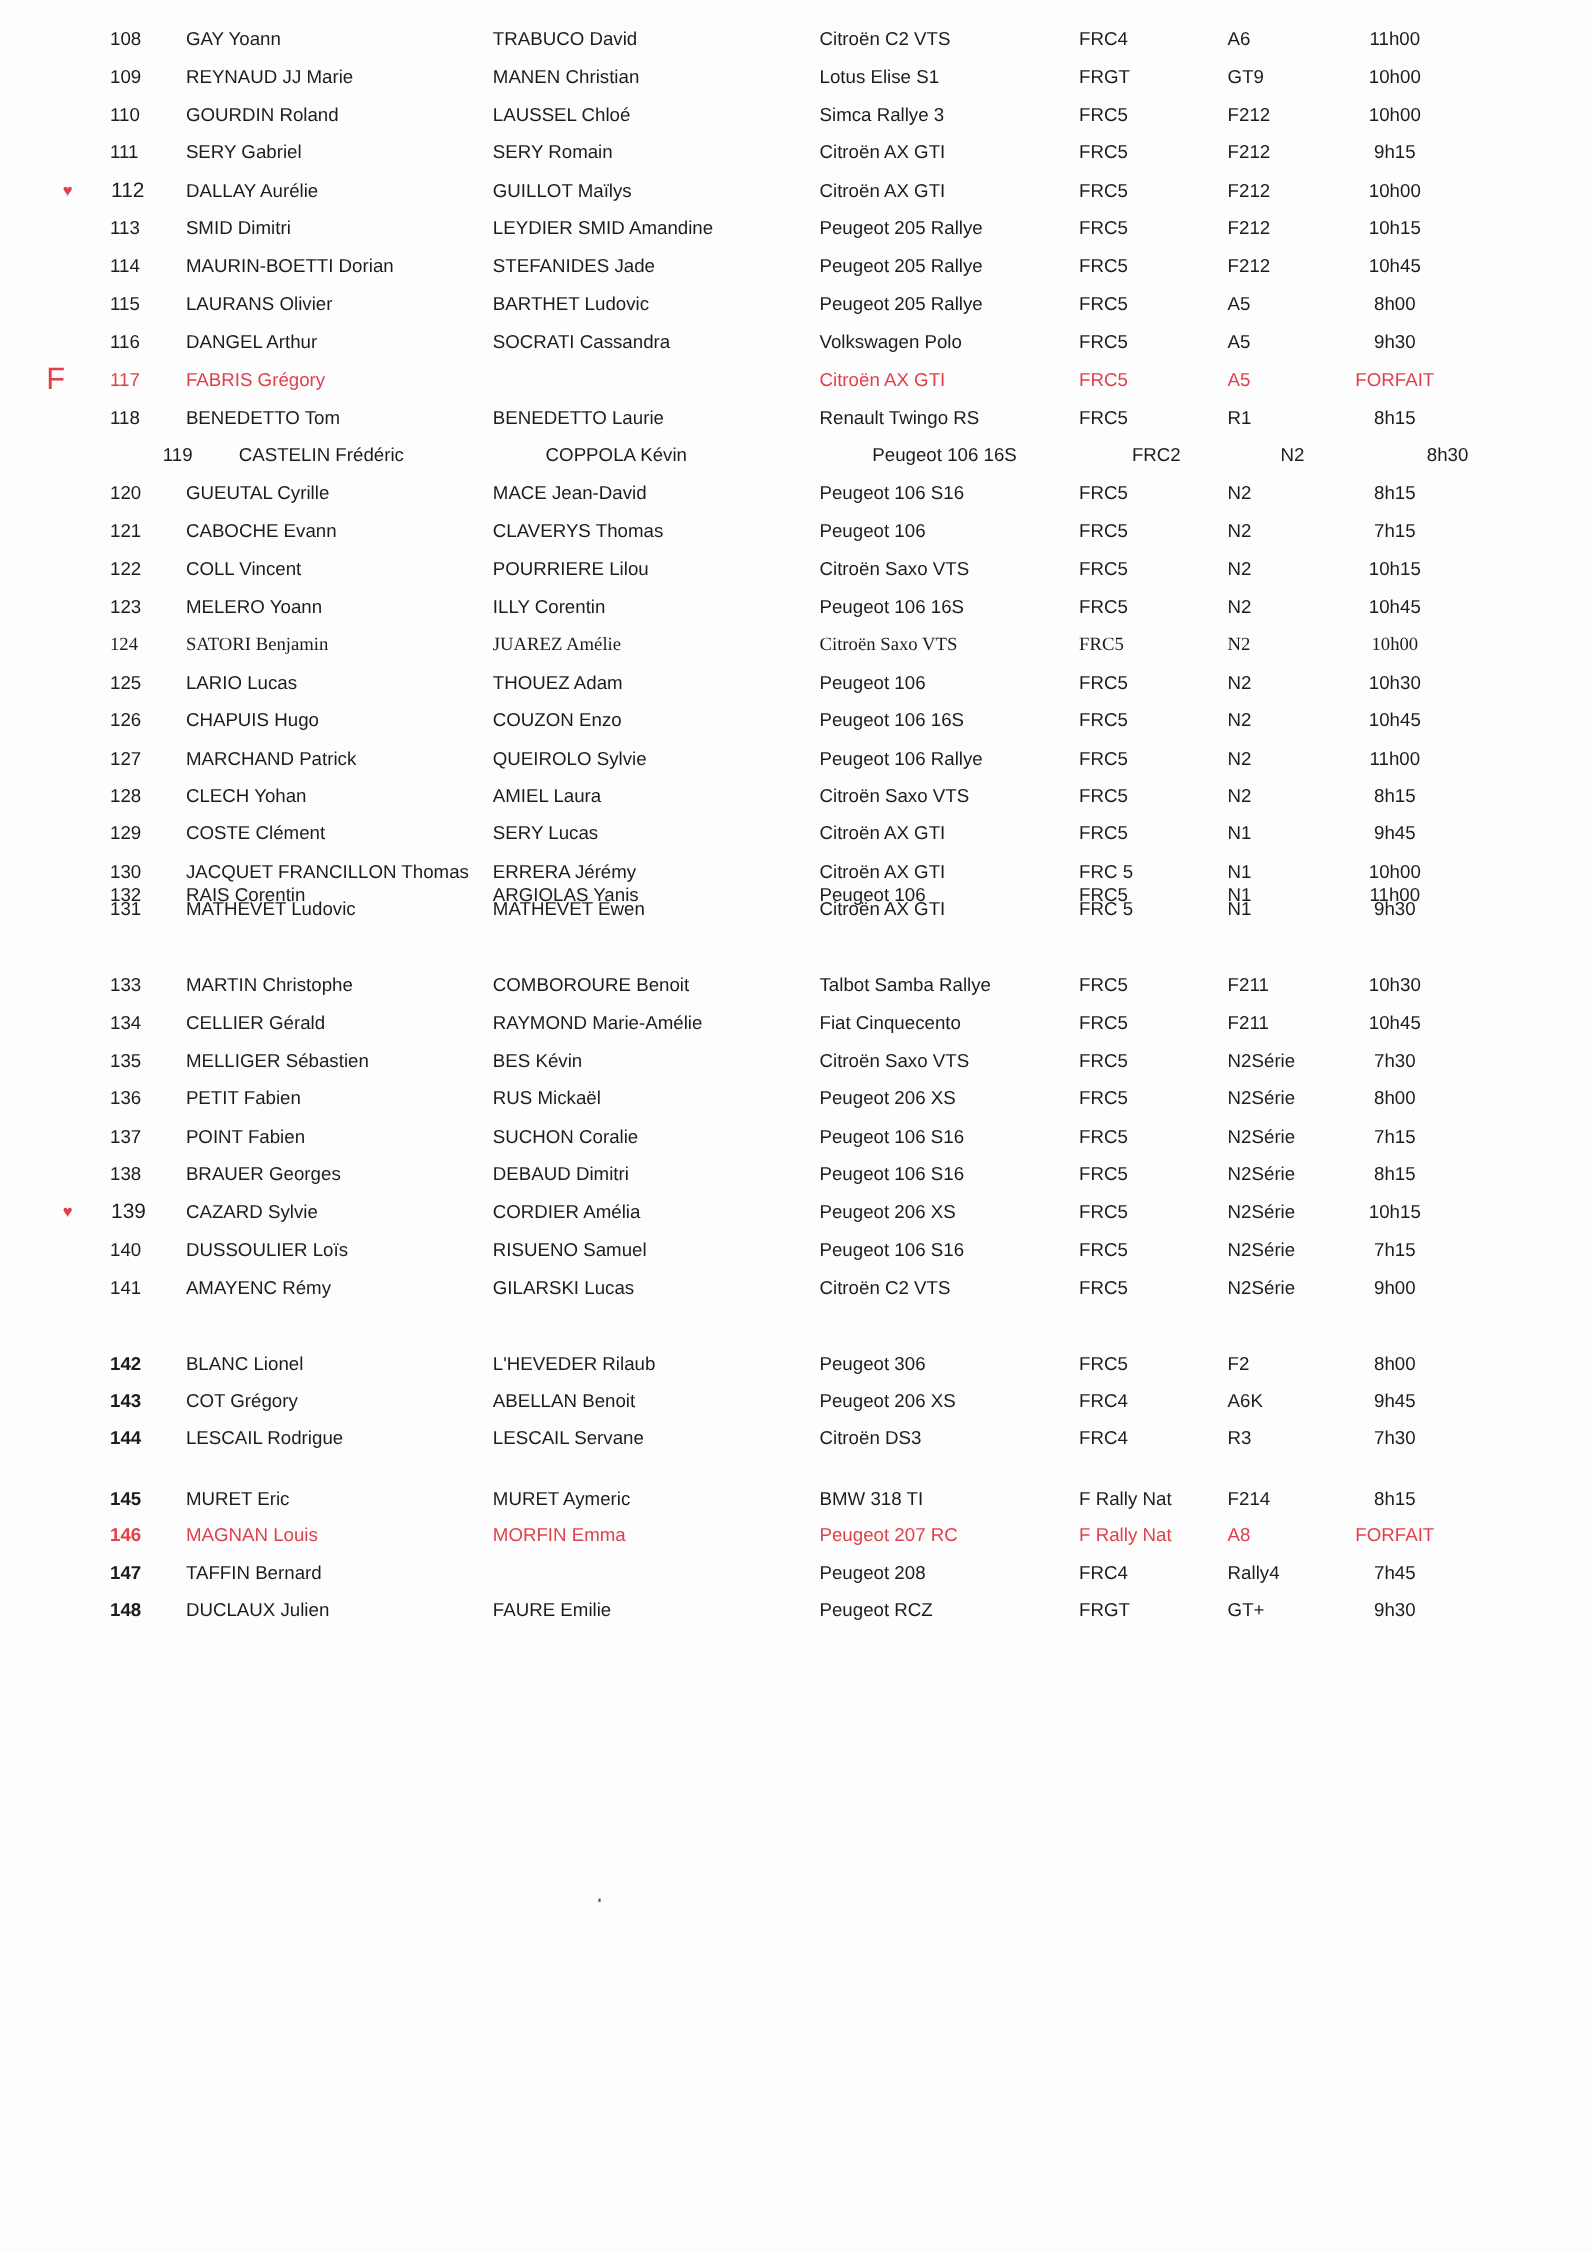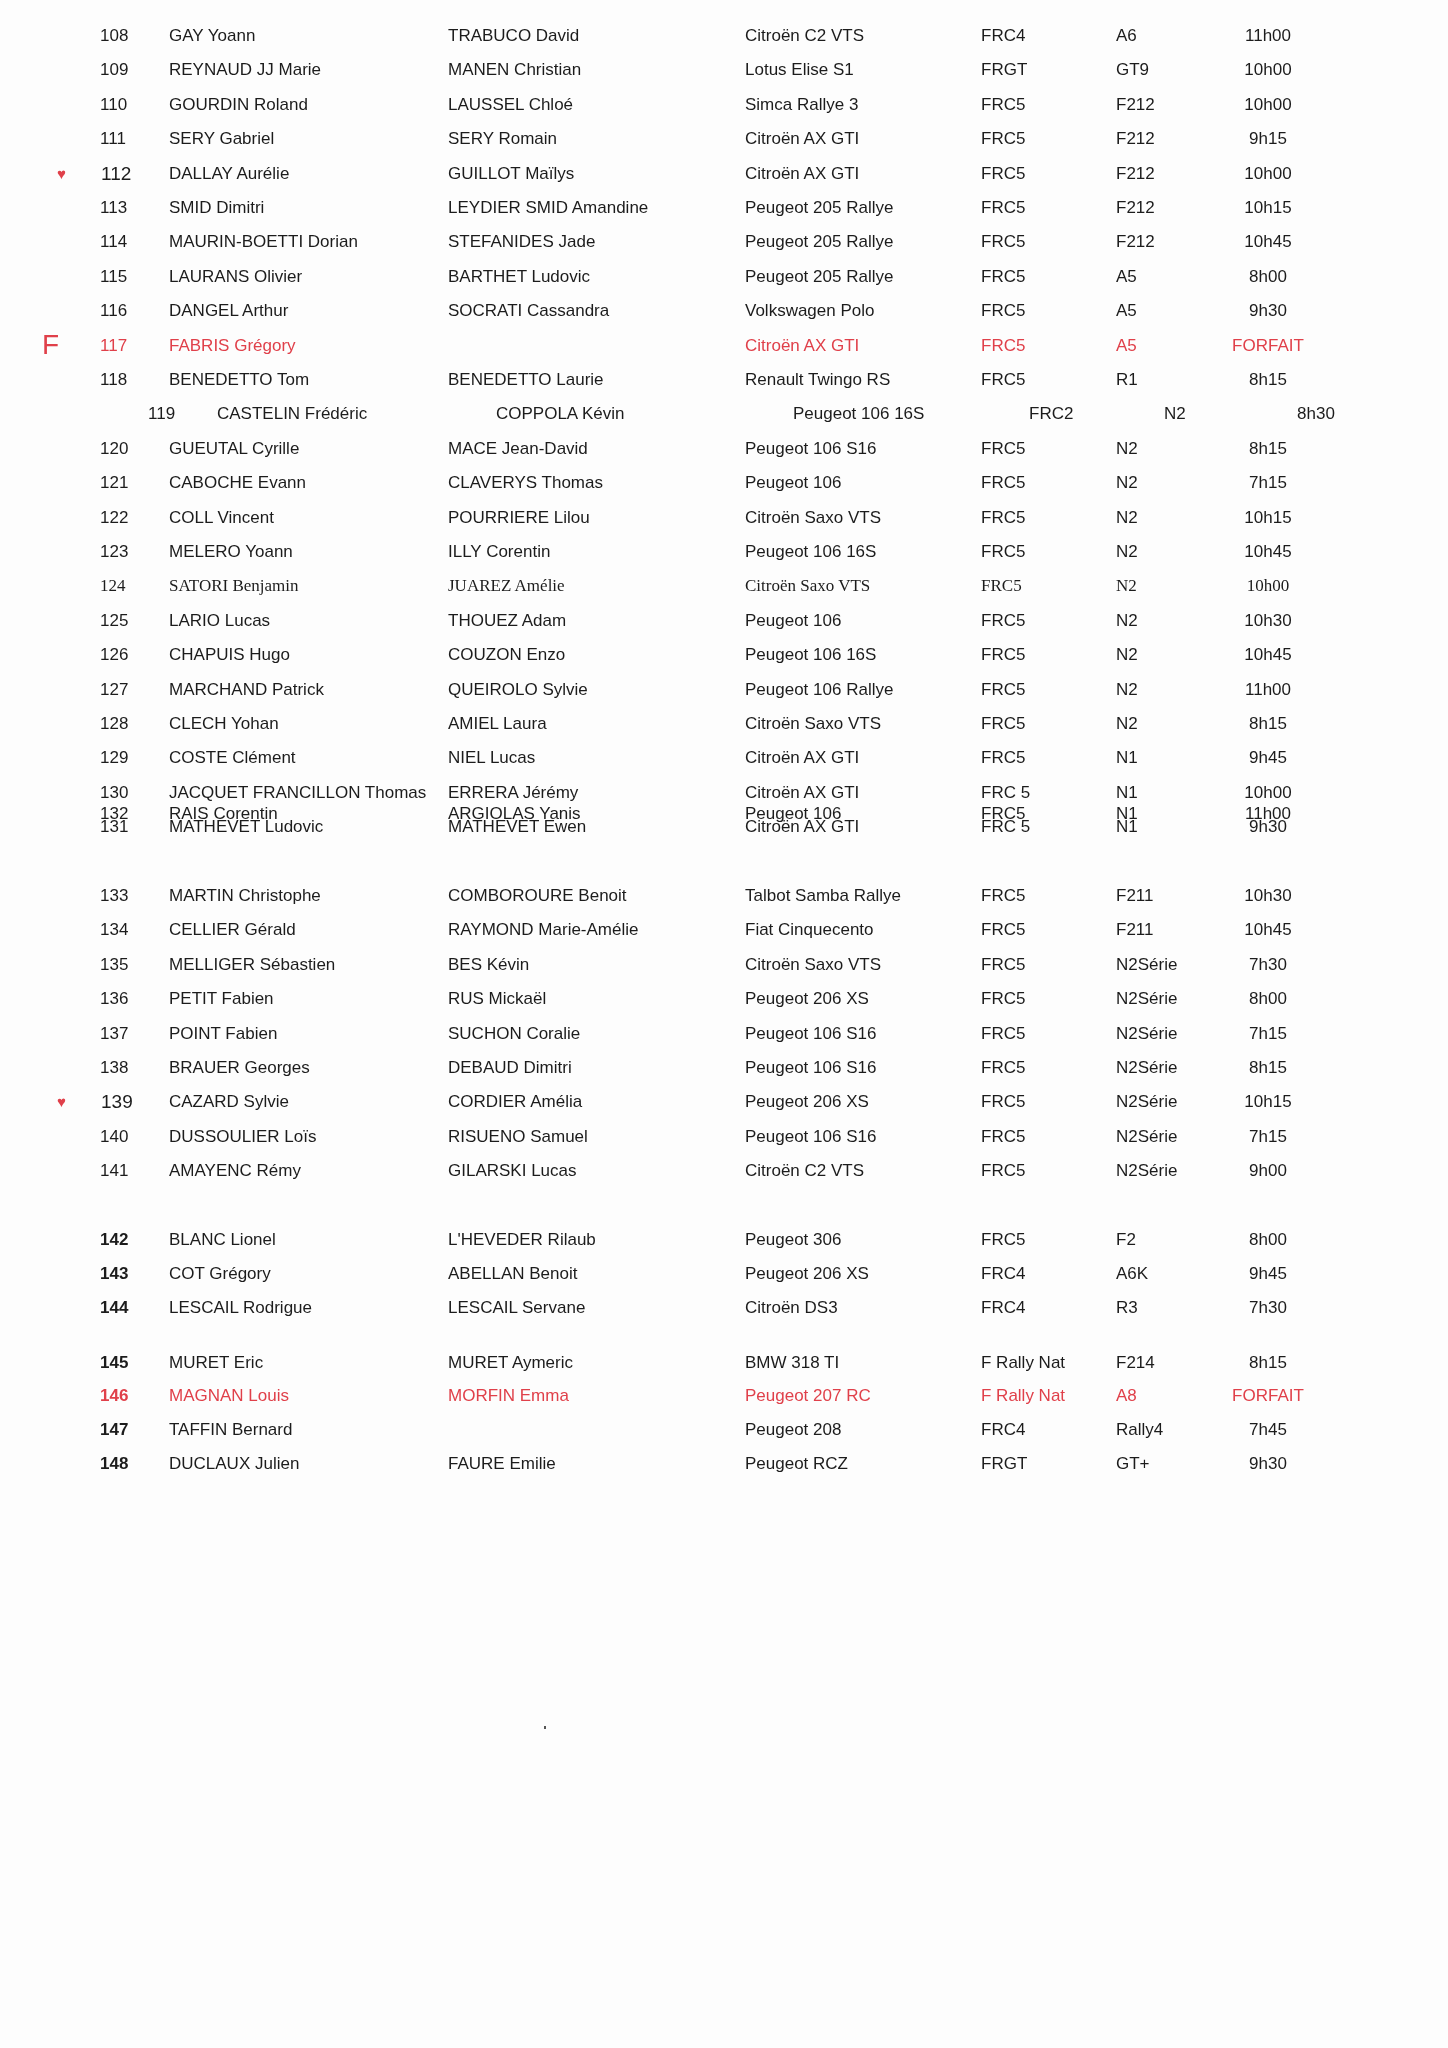--- a/index.html
+++ b/index.html
@@ -243,21 +243,21 @@
     <span class="cell c-copilot">AMIEL Laura</span>
     <span class="cell c-car">Citroën Saxo VTS</span>
     <span class="cell c-group">FRC5</span>
     <span class="cell c-class">N2</span>
     <span class="cell c-time">8h15</span>
   </div>
     <div class="row" style="top: 741.4px;">
 
     <span class="cell c-num">129</span>
     <span class="cell c-pilot">COSTE Clément</span>
-    <span class="cell c-copilot">NIEL Lucas</span>
+    <span class="cell c-copilot">SERY Lucas</span>
     <span class="cell c-car">Citroën AX GTI</span>
     <span class="cell c-group">FRC5</span>
     <span class="cell c-class">N1</span>
     <span class="cell c-time">9h45</span>
   </div>
     <div class="row" style="top: 775.8px;">
 
     <span class="cell c-num">130</span>
     <span class="cell c-pilot">JACQUET FRANCILLON Thomas</span>
     <span class="cell c-copilot">ERRERA Jérémy</span>

